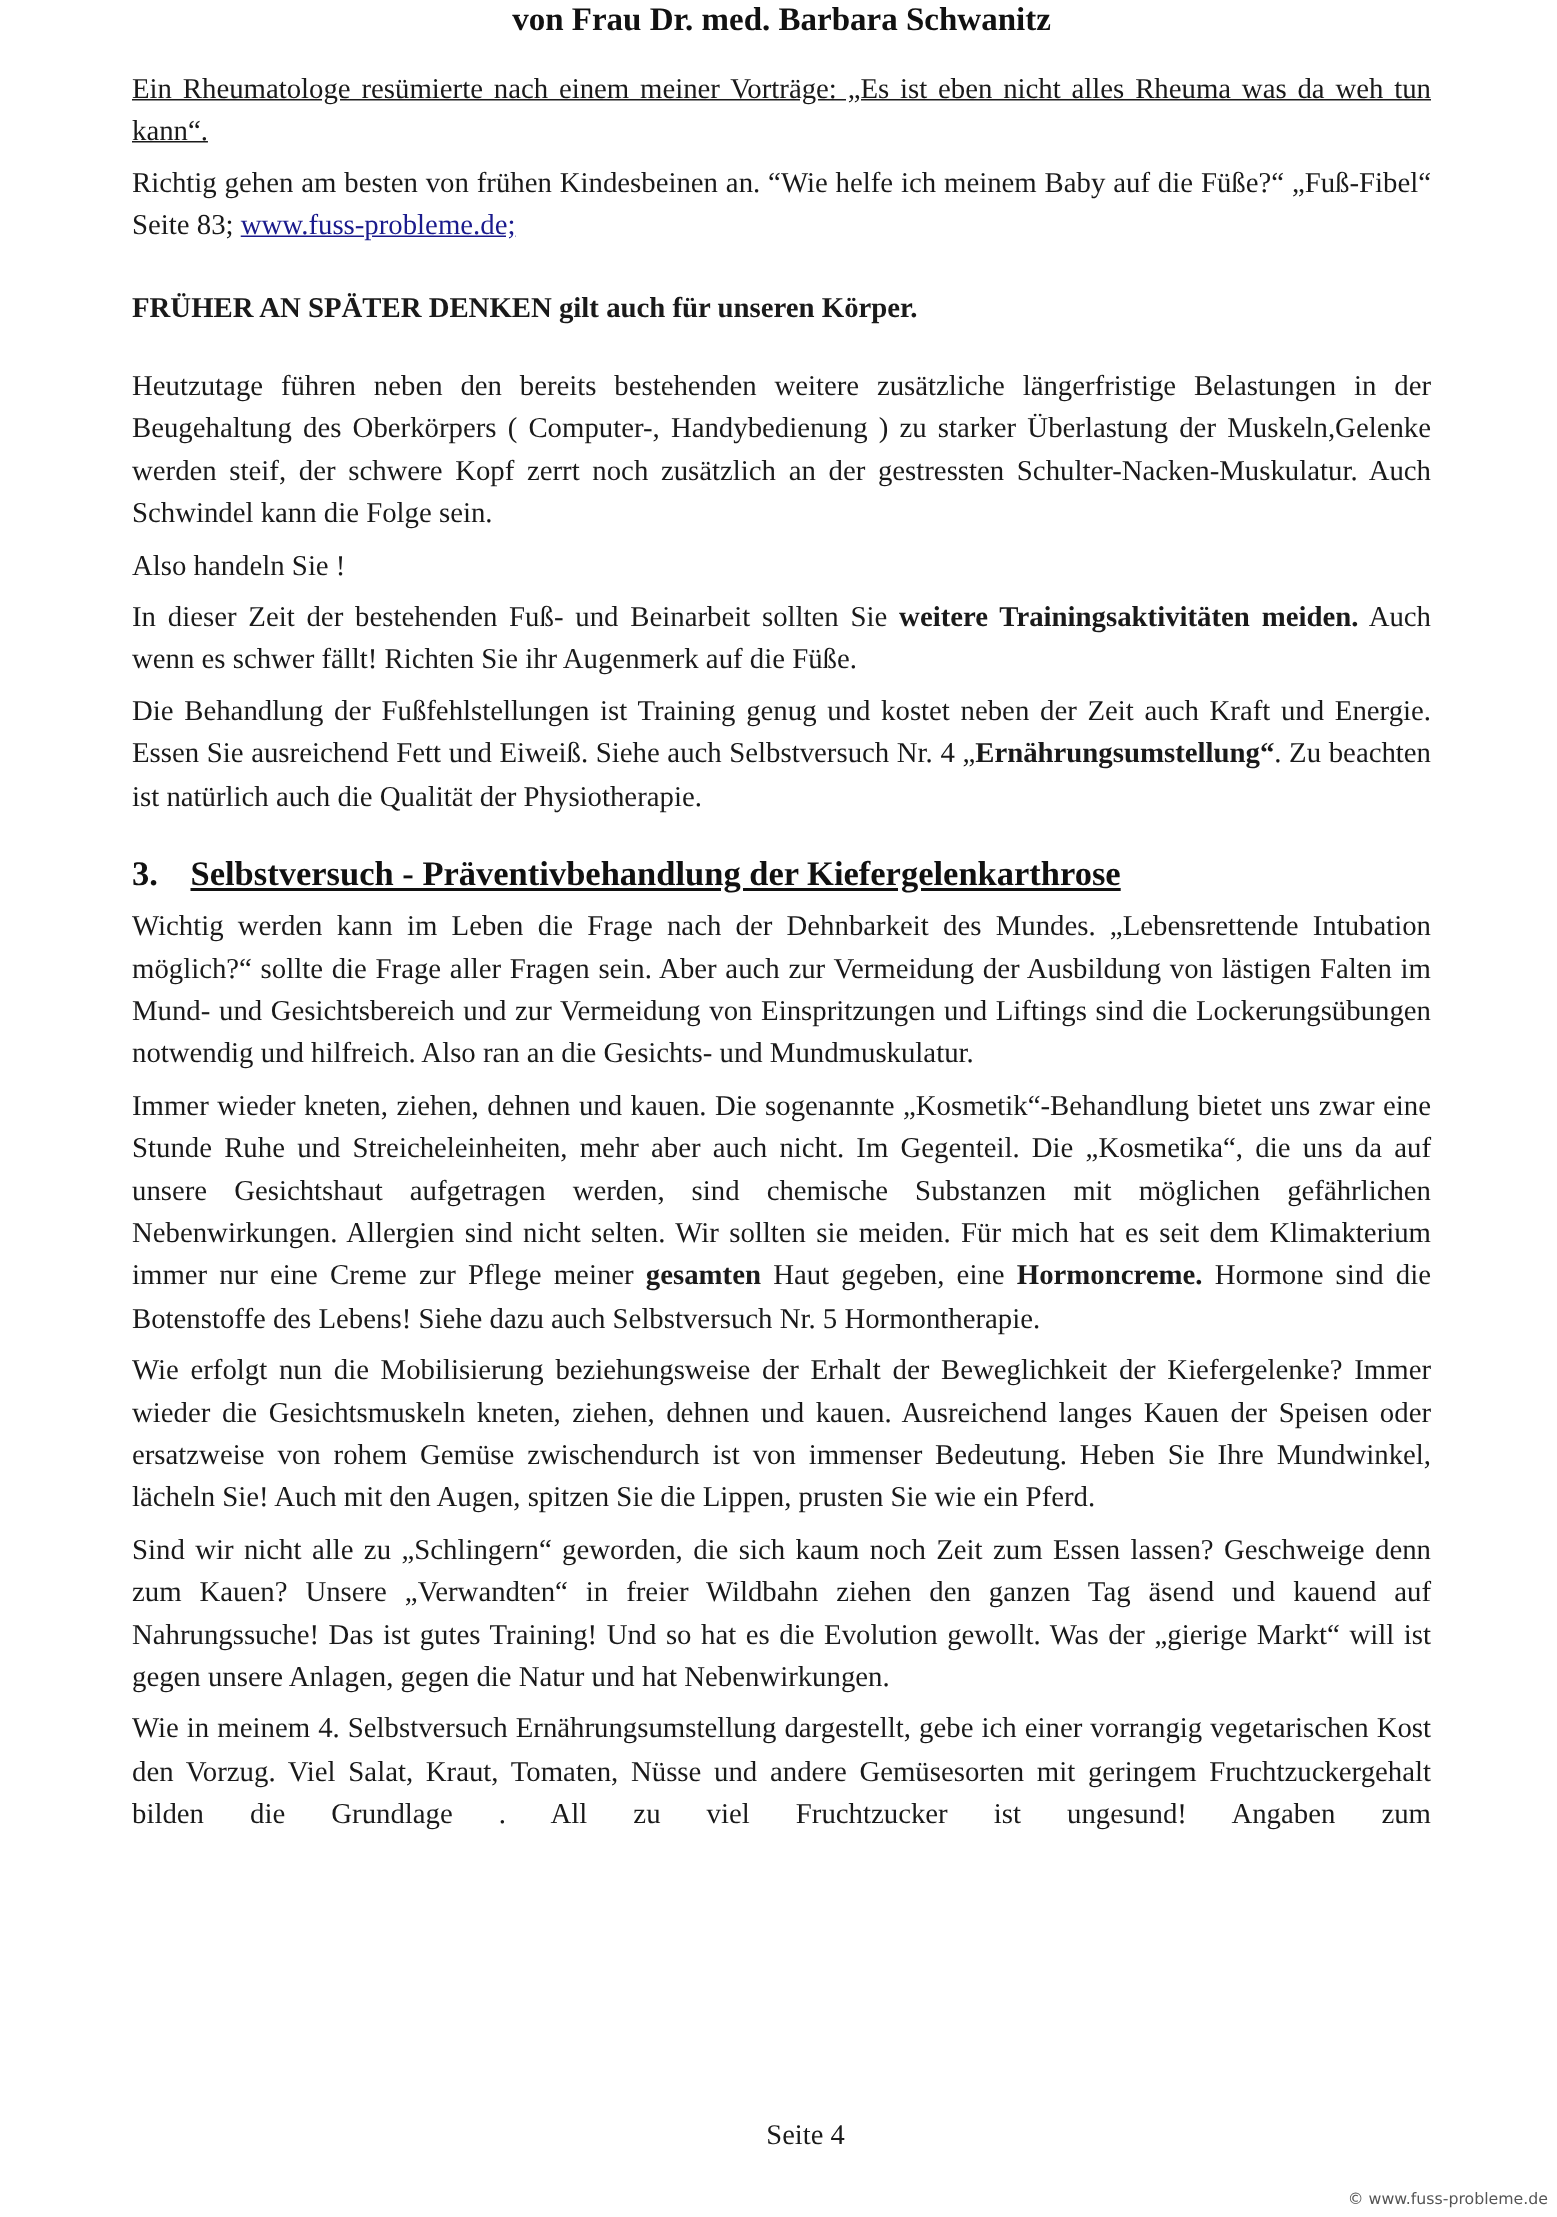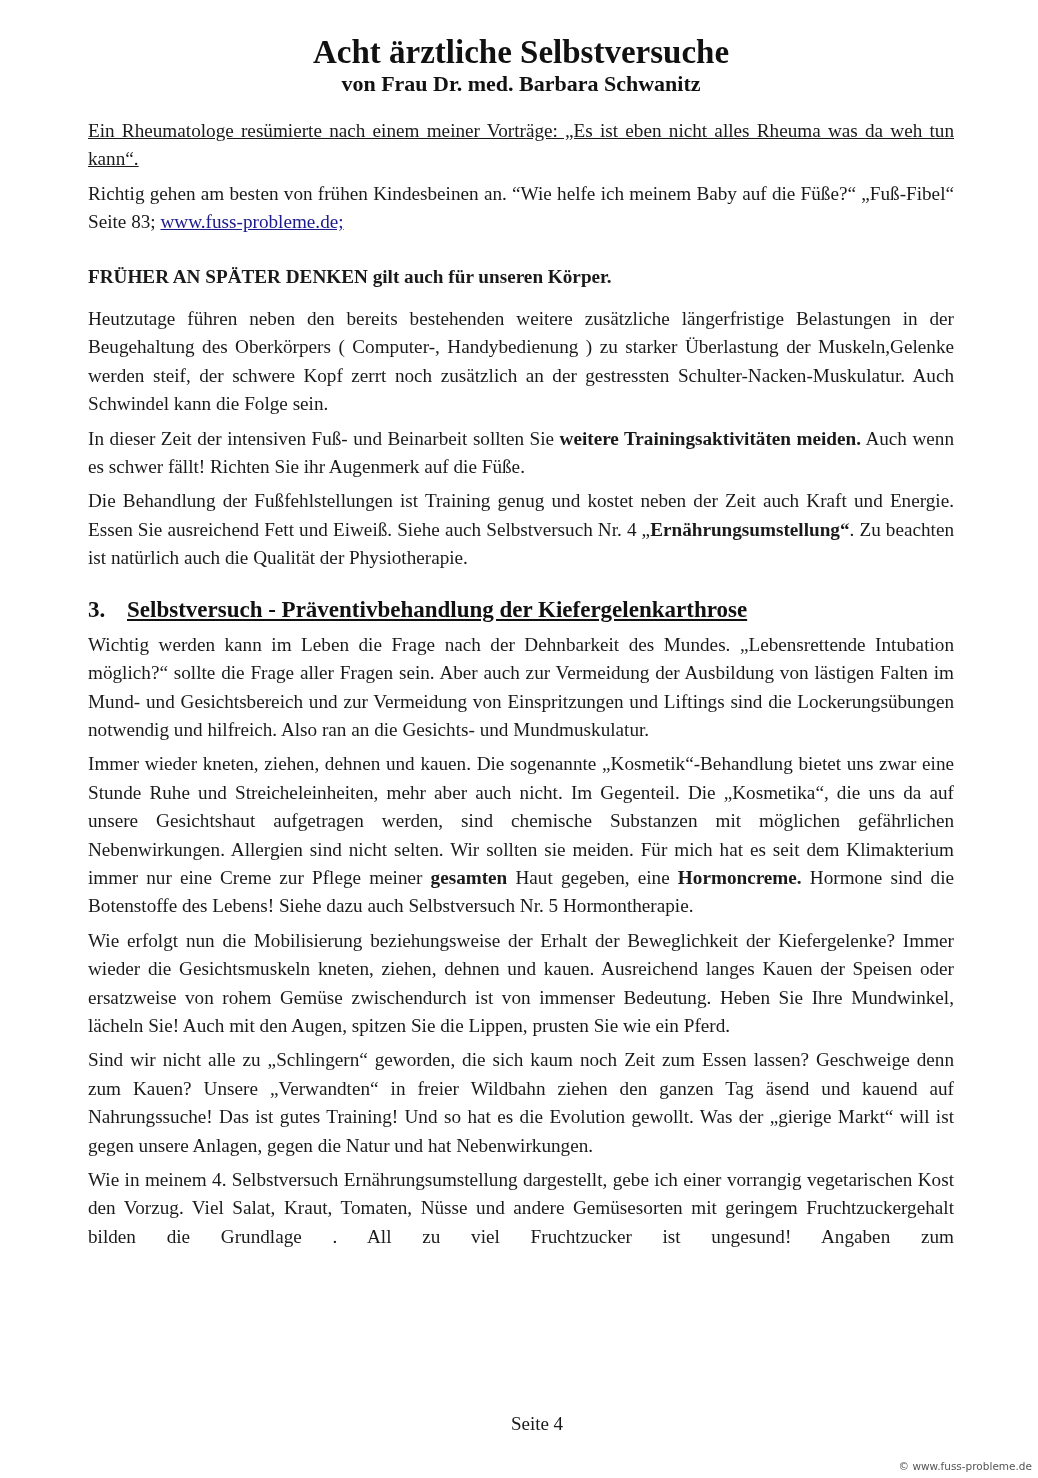--- a/index.html
+++ b/index.html
@@ -40,21 +40,21 @@
     p {
       margin: 0;
       font-size: 19.2px;
       line-height: 28.4px;
       text-align: justify;
       text-align-last: left;
     }
     .p-intro1 { margin-top: 20px; text-decoration: underline; }
     .p-gap { margin-top: 6px; }
     .p-bold-line { margin-top: 26px; font-weight: bold; }
-    .p-big-gap { margin-top: 14px; }
+    .p-big-gap { margin-top: 24px; }
     a.link {
       color: #1a1a8c;
       text-decoration: underline;
     }
     b { font-weight: bold; }
     h2 {
       font-size: 23px;
       font-weight: bold;
       line-height: 30px;
       margin: 22px 0 6px 0;
@@ -82,33 +82,33 @@
       font-family: "DejaVu Sans", sans-serif;
       font-size: 10.5px;
       color: #555;
       text-align: right;
     }
   </style>
 </head>
 <body>
 
 <div class="page">
-  <div class="title">Acht ärztliche Selbstversuche</div>
   <div class="subtitle">von Frau Dr. med. Barbara Schwanitz</div>
 
   <p class="p-intro1">Ein Rheumatologe resümierte nach einem meiner Vorträge: „Es ist eben nicht alles Rheuma was da weh tun kann“.</p>
 
   <p class="p-gap"><span>Richtig gehen am besten von frühen Kindesbeinen an. “Wie helfe ich meinem Baby auf die Füße?“ „Fuß-Fibel“ Seite 83; </span><a class="link">www.fuss-probleme.de; </a></p>
 
   <p class="p-bold-line">FRÜHER AN SPÄTER DENKEN gilt auch für unseren Körper.</p>
 
   <p class="p-big-gap">Heutzutage führen neben den bereits bestehenden weitere zusätzliche längerfristige Belastungen in der Beugehaltung des Oberkörpers ( Computer-, Handybedienung ) zu starker Überlastung der Muskeln,Gelenke werden steif, der schwere Kopf zerrt noch zusätzlich an der gestressten Schulter-Nacken-Muskulatur. Auch Schwindel kann die Folge sein.</p>
 
+  <p class="p-gap">Also handeln Sie !</p>
 
-  <p class="p-gap"><span>In dieser Zeit der intensiven Fuß- und Beinarbeit sollten Sie </span><b>weitere Trainingsaktivitäten meiden.</b><span> Auch wenn es schwer fällt! Richten Sie ihr Augenmerk auf die Füße.</span></p>
+  <p class="p-gap"><span>In dieser Zeit der bestehenden Fuß- und Beinarbeit sollten Sie </span><b>weitere Trainingsaktivitäten meiden.</b><span> Auch wenn es schwer fällt! Richten Sie ihr Augenmerk auf die Füße.</span></p>
 
   <p class="p-gap"><span>Die Behandlung der Fußfehlstellungen ist Training genug und kostet neben der Zeit auch Kraft und Energie. Essen Sie ausreichend Fett und Eiweiß. Siehe auch Selbstversuch Nr. 4 „</span><b>Ernährungsum­stellung“</b><span>. Zu beachten ist natürlich auch die Qualität der Physiotherapie.</span></p>
 
   <h2><span class="num">3.</span><span>Selbstversuch - Präventivbehandlung der Kiefergelenkarthrose</span></h2>
 
   <p>Wichtig werden kann im Leben die Frage nach der Dehnbarkeit des Mundes. „Lebensrettende Intu­bation möglich?“ sollte die Frage aller Fragen sein. Aber auch zur Vermeidung der Ausbildung von lästigen Falten im Mund- und Gesichtsbereich und zur Vermeidung von Einspritzungen und Liftings sind die Lockerungsübungen notwendig und hilfreich. Also ran an die Gesichts- und Mundmusku­latur.</p>
 
   <p class="p-gap"><span>Immer wieder kneten, ziehen, dehnen und kauen. Die sogenannte „Kosmetik“-Behandlung bietet uns zwar eine Stunde Ruhe und Streicheleinheiten, mehr aber auch nicht. Im Gegenteil. Die „Kos­metika“, die uns da auf unsere Gesichtshaut aufgetragen werden, sind chemische Substanzen mit möglichen gefährlichen Nebenwirkungen. Allergien sind nicht selten. Wir sollten sie meiden. Für mich hat es seit dem Klimakterium immer nur eine Creme zur Pflege meiner </span><b>gesamten</b><span> Haut gege­ben, eine </span><b>Hormoncreme.</b><span> Hormone sind die Botenstoffe des Lebens! Siehe dazu auch Selbstver­such Nr. 5 Hormontherapie.</span></p>
 
   <p class="p-gap">Wie erfolgt nun die Mobilisierung beziehungsweise der Erhalt der Beweglichkeit der Kiefergelenk­e? Immer wieder die Gesichtsmuskeln kneten, ziehen, dehnen und kauen. Ausreichend langes Kau­en der Speisen oder ersatzweise von rohem Gemüse zwischendurch ist von immenser Bedeutung. Heben Sie Ihre Mundwinkel, lächeln Sie! Auch mit den Augen, spitzen Sie die Lippen, prusten Sie wie ein Pferd.</p>

